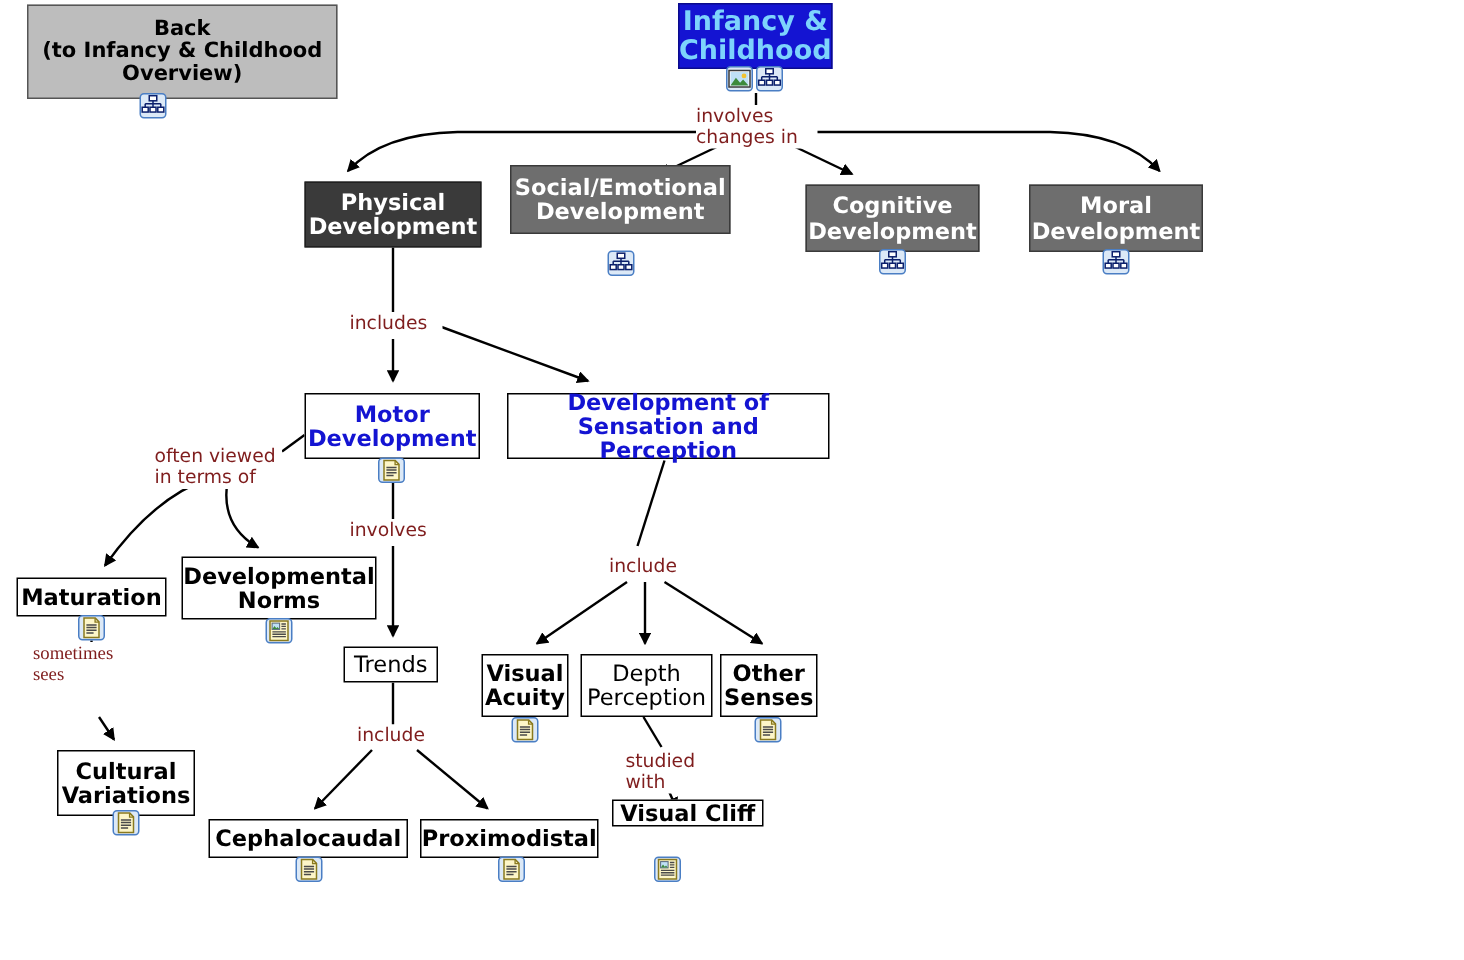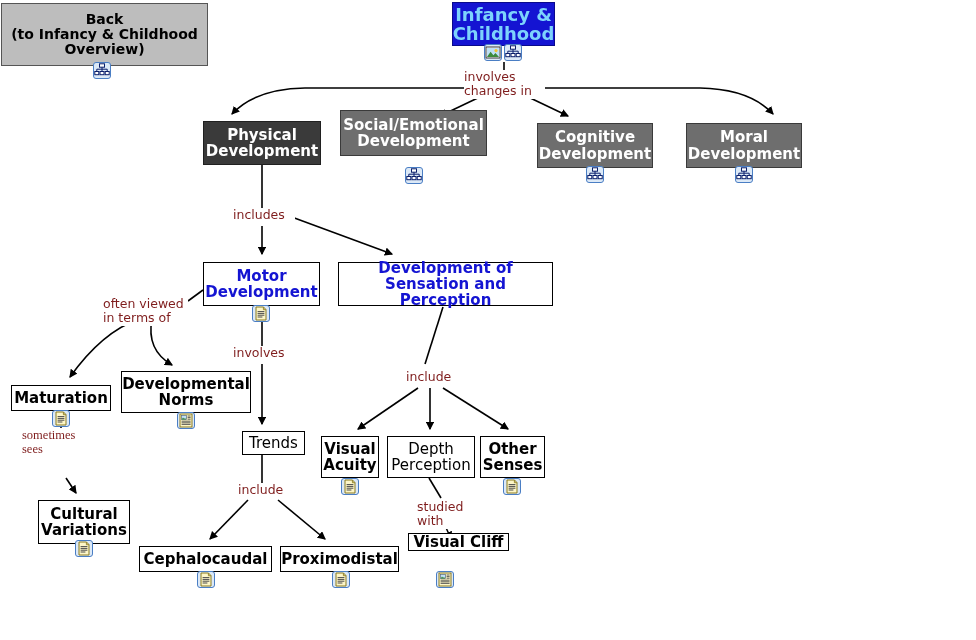--- a/index.html
+++ b/index.html
@@ -69,20 +69,21 @@
     font-weight: bold;
     font-size: 18px;
   }
   
   .n-gray-light {
     background: #bdbdbd;
     border: 1px solid #555555;
     color: #000000;
     font-weight: bold;
     font-size: 14px;
+    margin-left: 17px;
   }
   
   .n-gray {
     background: #6e6e6e;
     border: 1px solid #3a3a3a;
     color: #ffffff;
     font-weight: bold;
     font-size: 15px;
   }
   
@@ -200,21 +201,21 @@
 Development</span></div>
       <div class="node n-gray" style="left: 686px; top: 123px; width: 116px; height: 45px;"><span class="nlabel">Moral
 Development</span></div>
       <div class="node n-blue" style="left: 203px; top: 262px; width: 117px; height: 44px;"><span class="nlabel">Motor
 Development</span></div>
       <div class="node n-blue" style="left: 338px; top: 262px; width: 215px; height: 44px;"><span class="nlabel">Development of
 Sensation and Perception</span></div>
       <div class="node n-plain" style="left: 11px; top: 385px; width: 100px; height: 26px;"><span class="nlabel">Maturation</span></div>
       <div class="node n-plain" style="left: 121px; top: 371px; width: 130px; height: 42px;"><span class="nlabel">Developmental
 Norms</span></div>
-      <div class="node n-thin" style="left: 242px; top: 431px; width: 63px; height: 24px;"><span class="nlabel">Trends</span></div>
+      <div class="node n-thin" style="left: 229px; top: 431px; width: 63px; height: 24px;"><span class="nlabel">Trends</span></div>
       <div class="node n-plain" style="left: 38px; top: 500px; width: 92px; height: 44px;"><span class="nlabel">Cultural
 Variations</span></div>
       <div class="node n-plain" style="left: 321px; top: 436px; width: 58px; height: 42px;"><span class="nlabel">Visual
 Acuity</span></div>
       <div class="node n-thin" style="left: 387px; top: 436px; width: 88px; height: 42px;"><span class="nlabel">Depth
 Perception</span></div>
       <div class="node n-plain" style="left: 480px; top: 436px; width: 65px; height: 42px;"><span class="nlabel">Other
 Senses</span></div>
       <div class="node n-plain" style="left: 139px; top: 546px; width: 133px; height: 26px;"><span class="nlabel">Cephalocaudal</span></div>
       <div class="node n-plain" style="left: 280px; top: 546px; width: 119px; height: 26px;"><span class="nlabel">Proximodistal</span></div>

